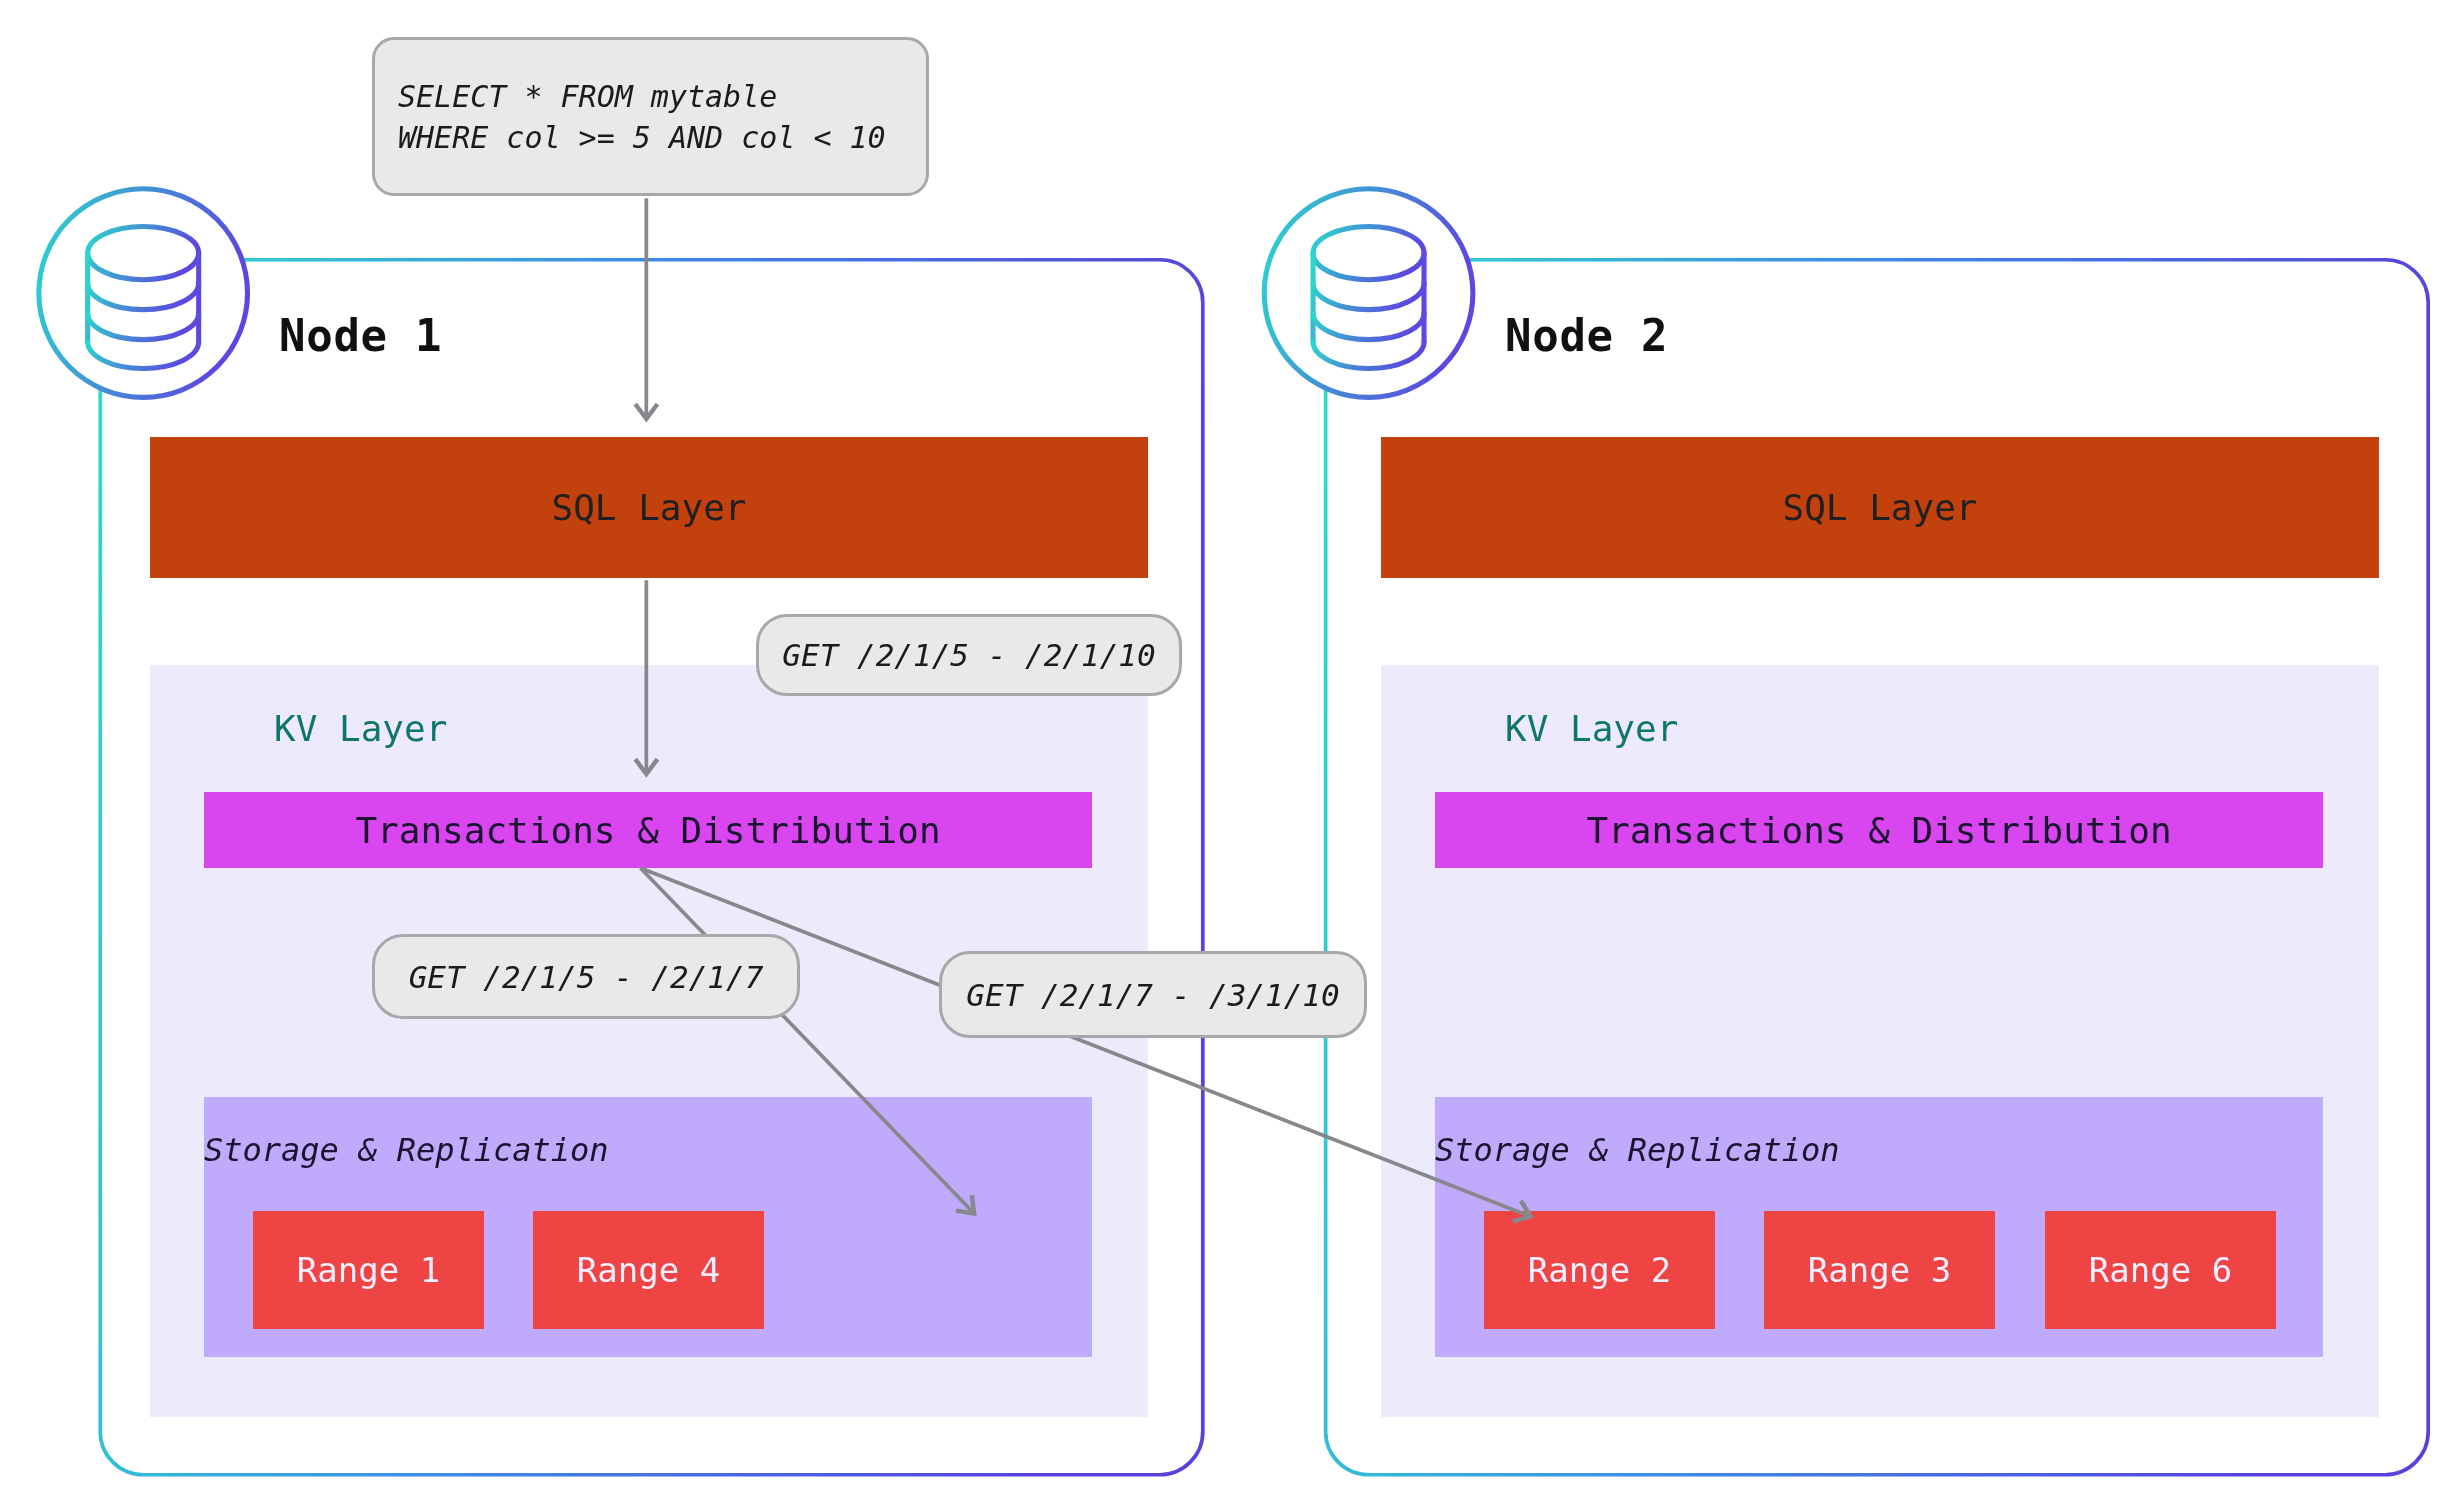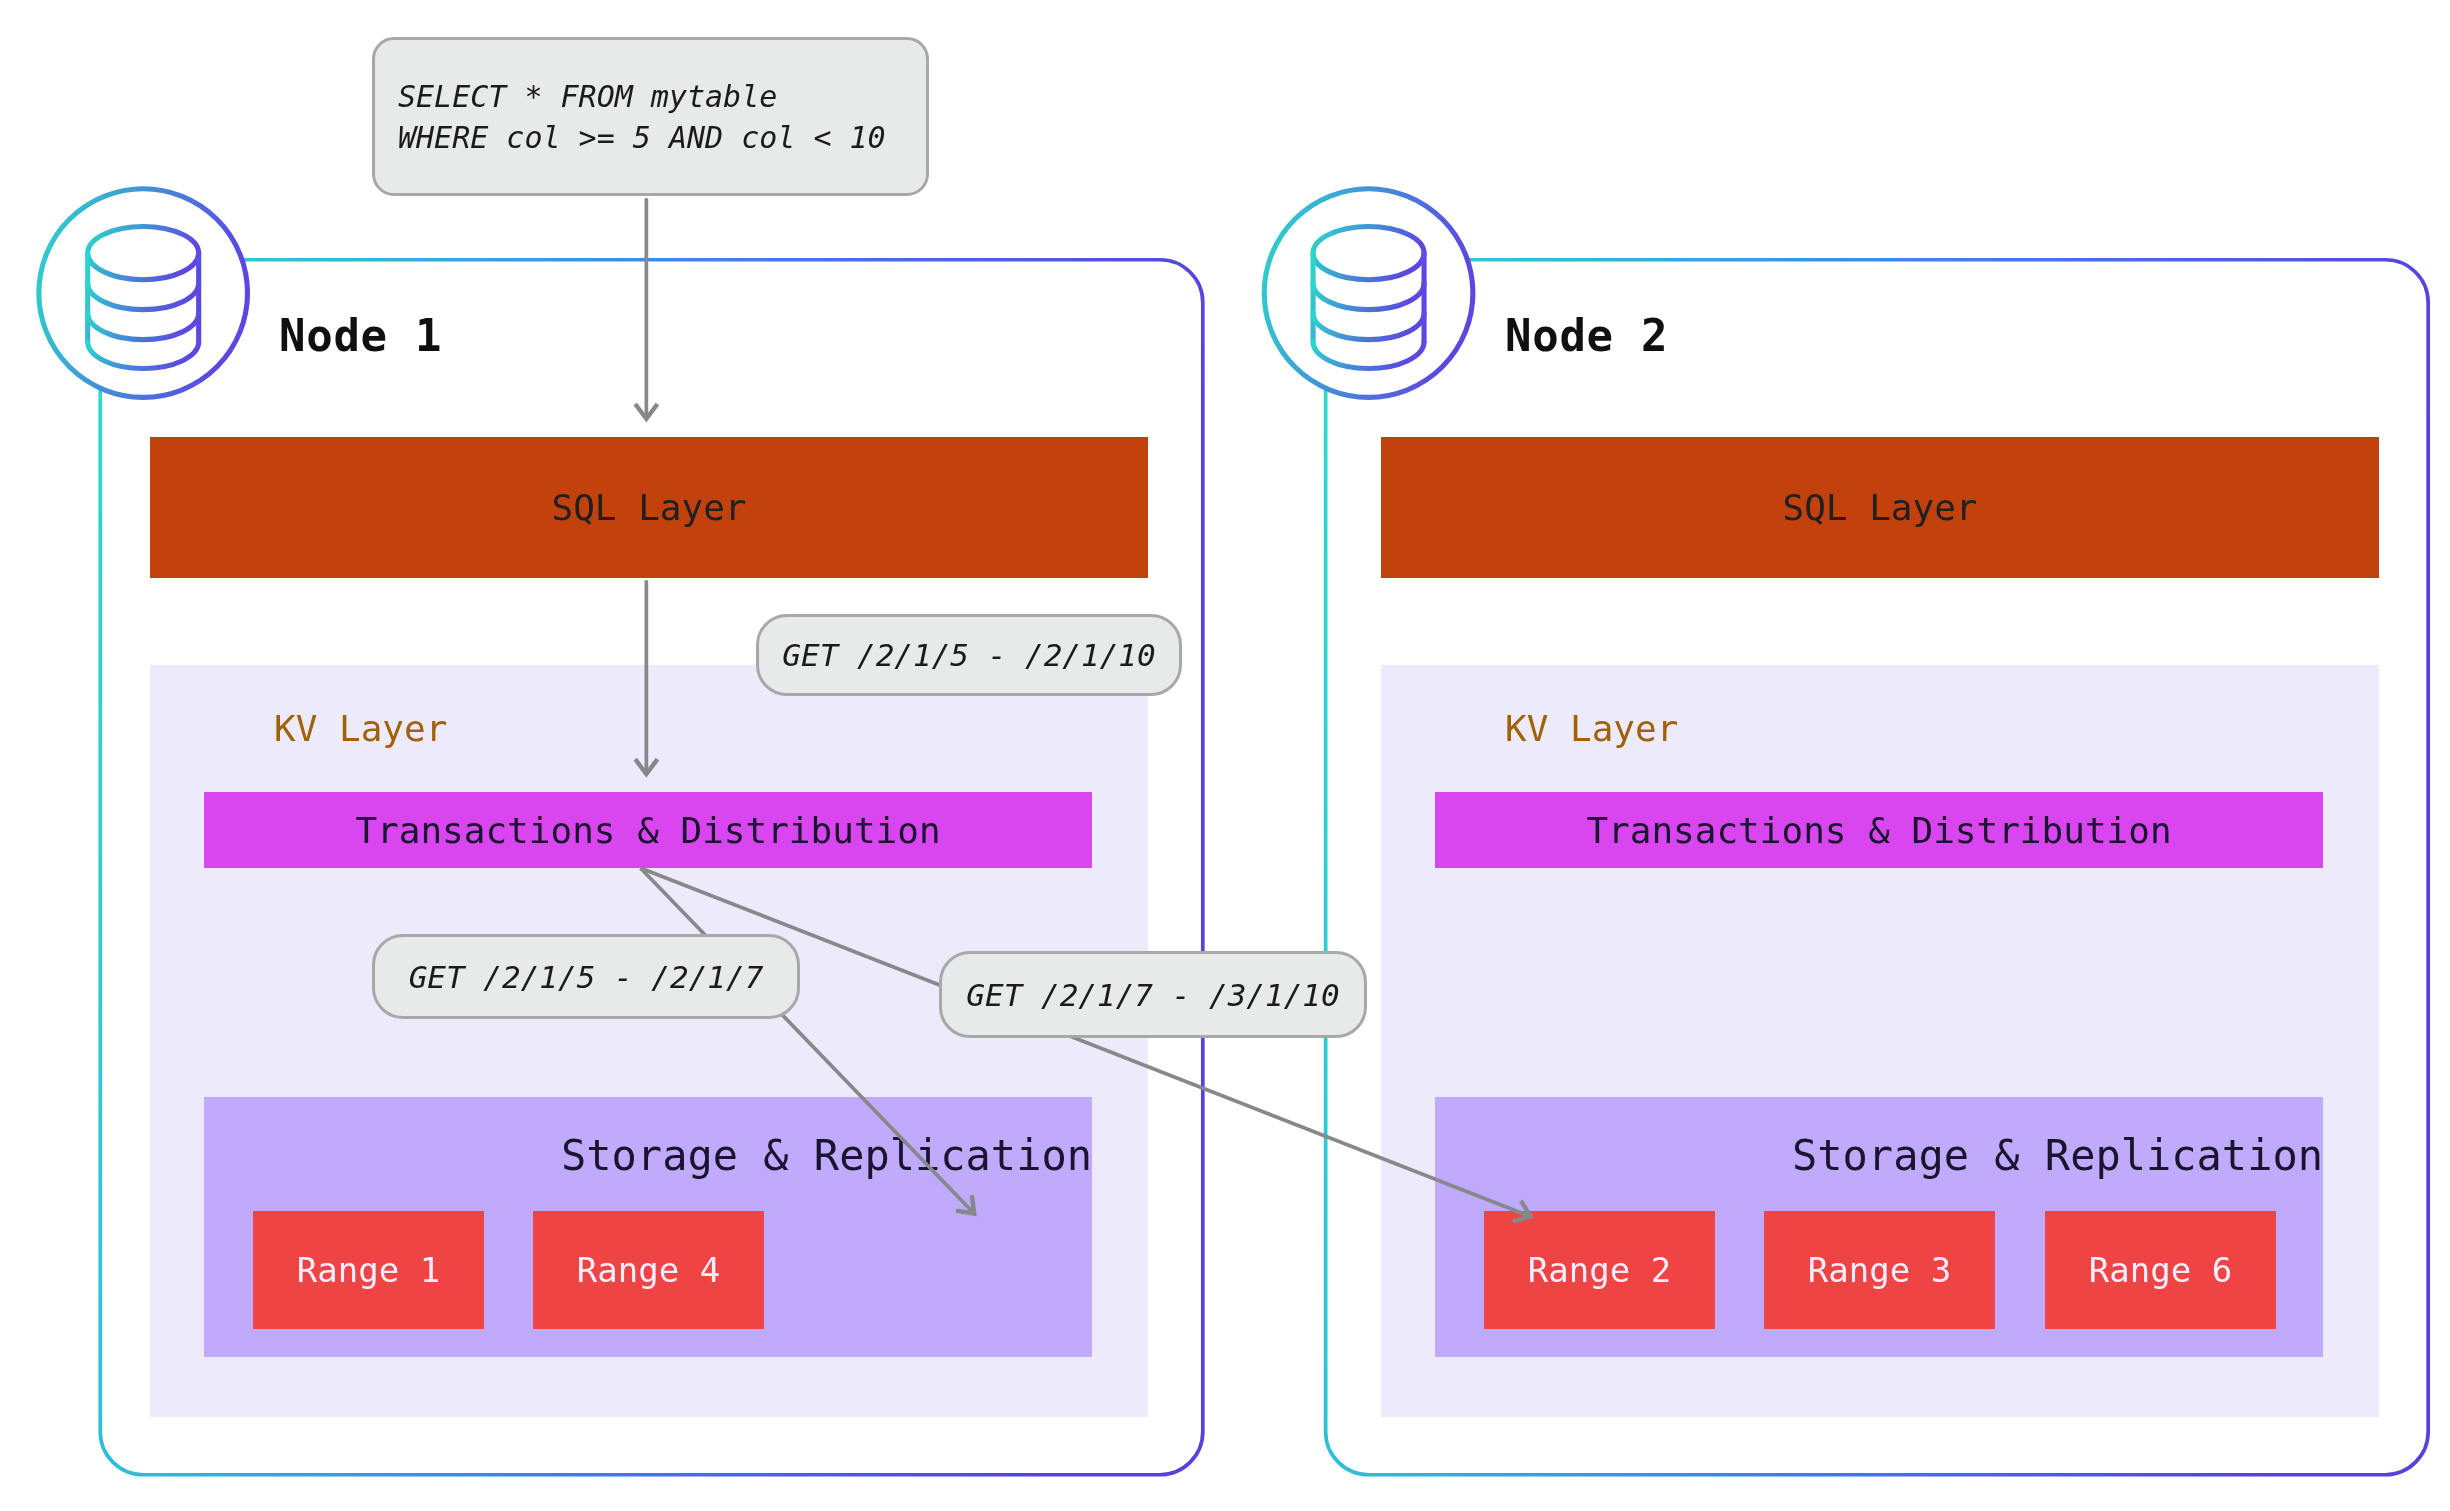--- a/index.html
+++ b/index.html
@@ -30,33 +30,33 @@
     letter-spacing:0.7px;z-index:20;white-space:nowrap;
   }
   .sql-bar{
     position:absolute;top:437px;width:998px;height:141px;background:#c2410c;z-index:10;
     display:flex;align-items:center;justify-content:center;font-size:36px;color:#202020;
   }
   .kv-box{
     position:absolute;top:665px;width:998px;height:752px;background:#edeafc;z-index:10;
   }
   .kv-label{
-    position:absolute;left:124px;top:43px;font-size:36px;color:#a16207;white-space:nowrap;
+    position:absolute;left:124px;top:43px;font-size:36px;color:#0f766e;white-space:nowrap;
   }
   .td-bar{
     position:absolute;left:54px;top:127px;width:888px;height:76px;background:#d946ef;
     display:flex;align-items:center;justify-content:center;font-size:36px;color:#1a1430;
     white-space:nowrap;
   }
   .storage-box{
     position:absolute;left:54px;top:432px;width:888px;height:260px;background:#bfaafb;
     color:#1a1430;
   }
   .storage-title{
-    position:absolute;left:0;right:0;top:34px;text-align:right;font-size:42px;white-space:nowrap;
+    position:absolute;left:0;right:0;top:34px;text-align:left;font-size:32px;white-space:nowrap;font-style:italic;
   }
   .range-box{
     position:absolute;top:114px;width:231px;height:118px;background:#ef4444;
     display:flex;align-items:center;justify-content:center;font-size:34px;color:#f4eeff;
     white-space:nowrap;
   }
   .r0{left:49px;} .r1{left:329px;} .r2{left:610px;}
 </style>
 </head>
 <body>

